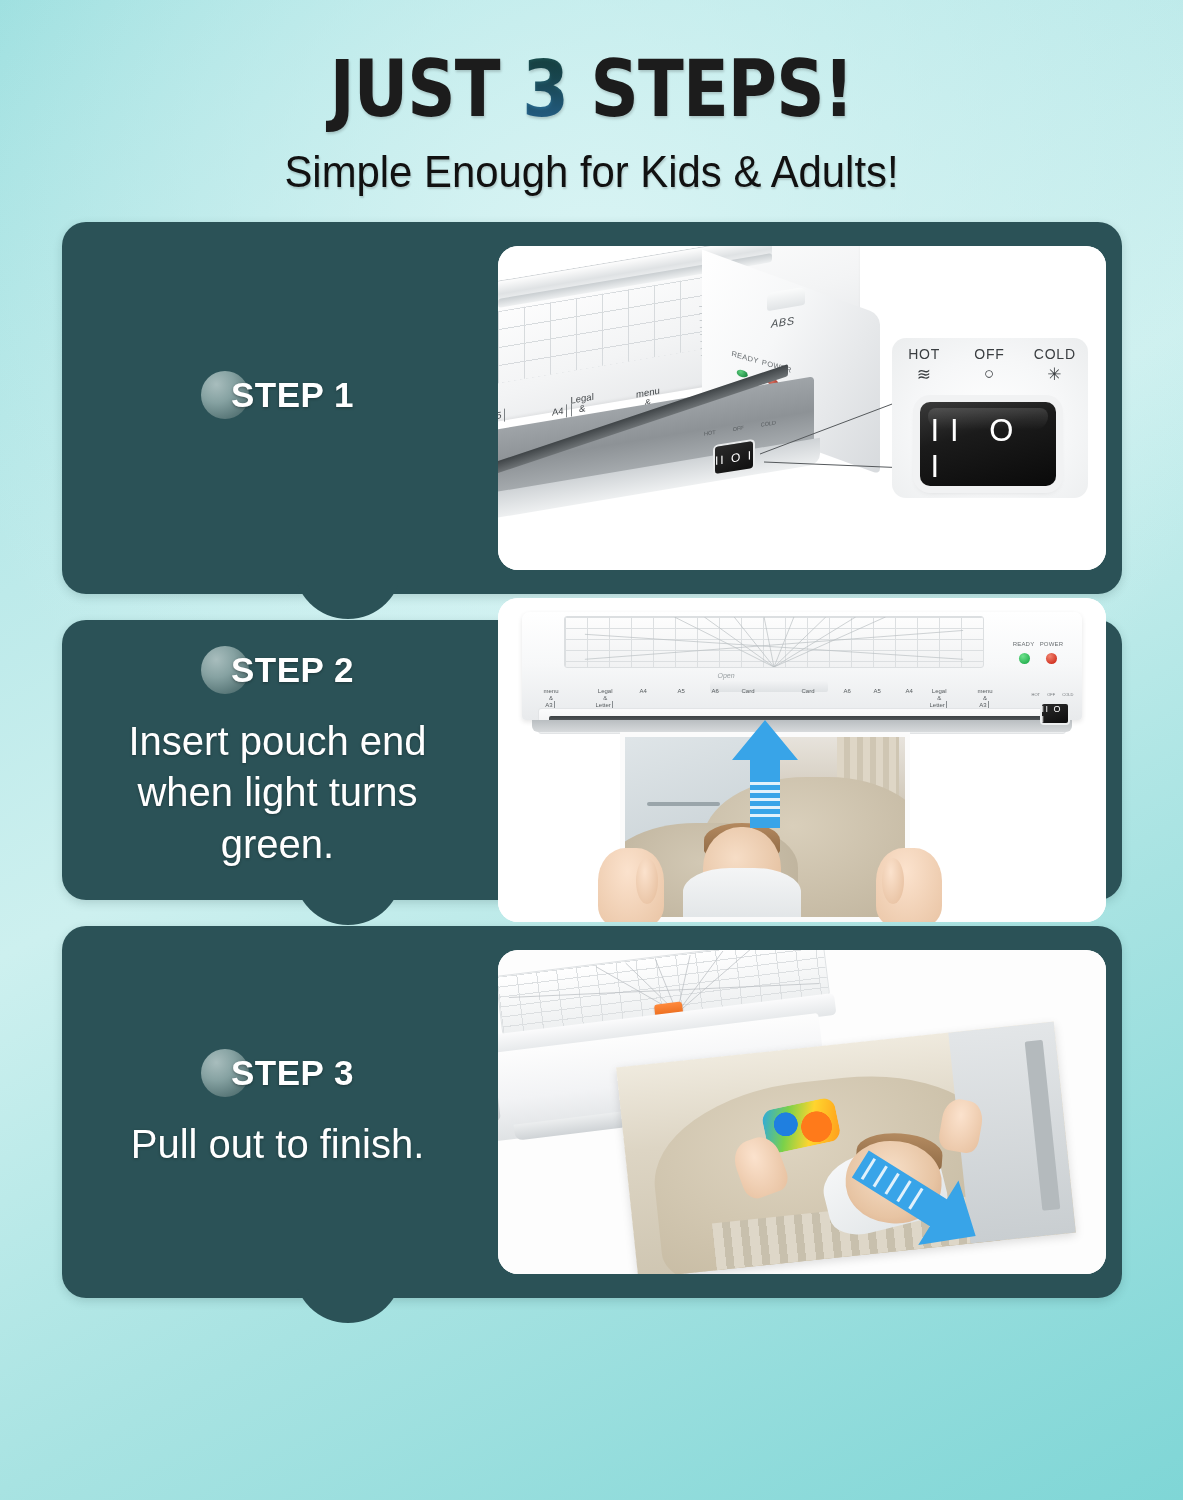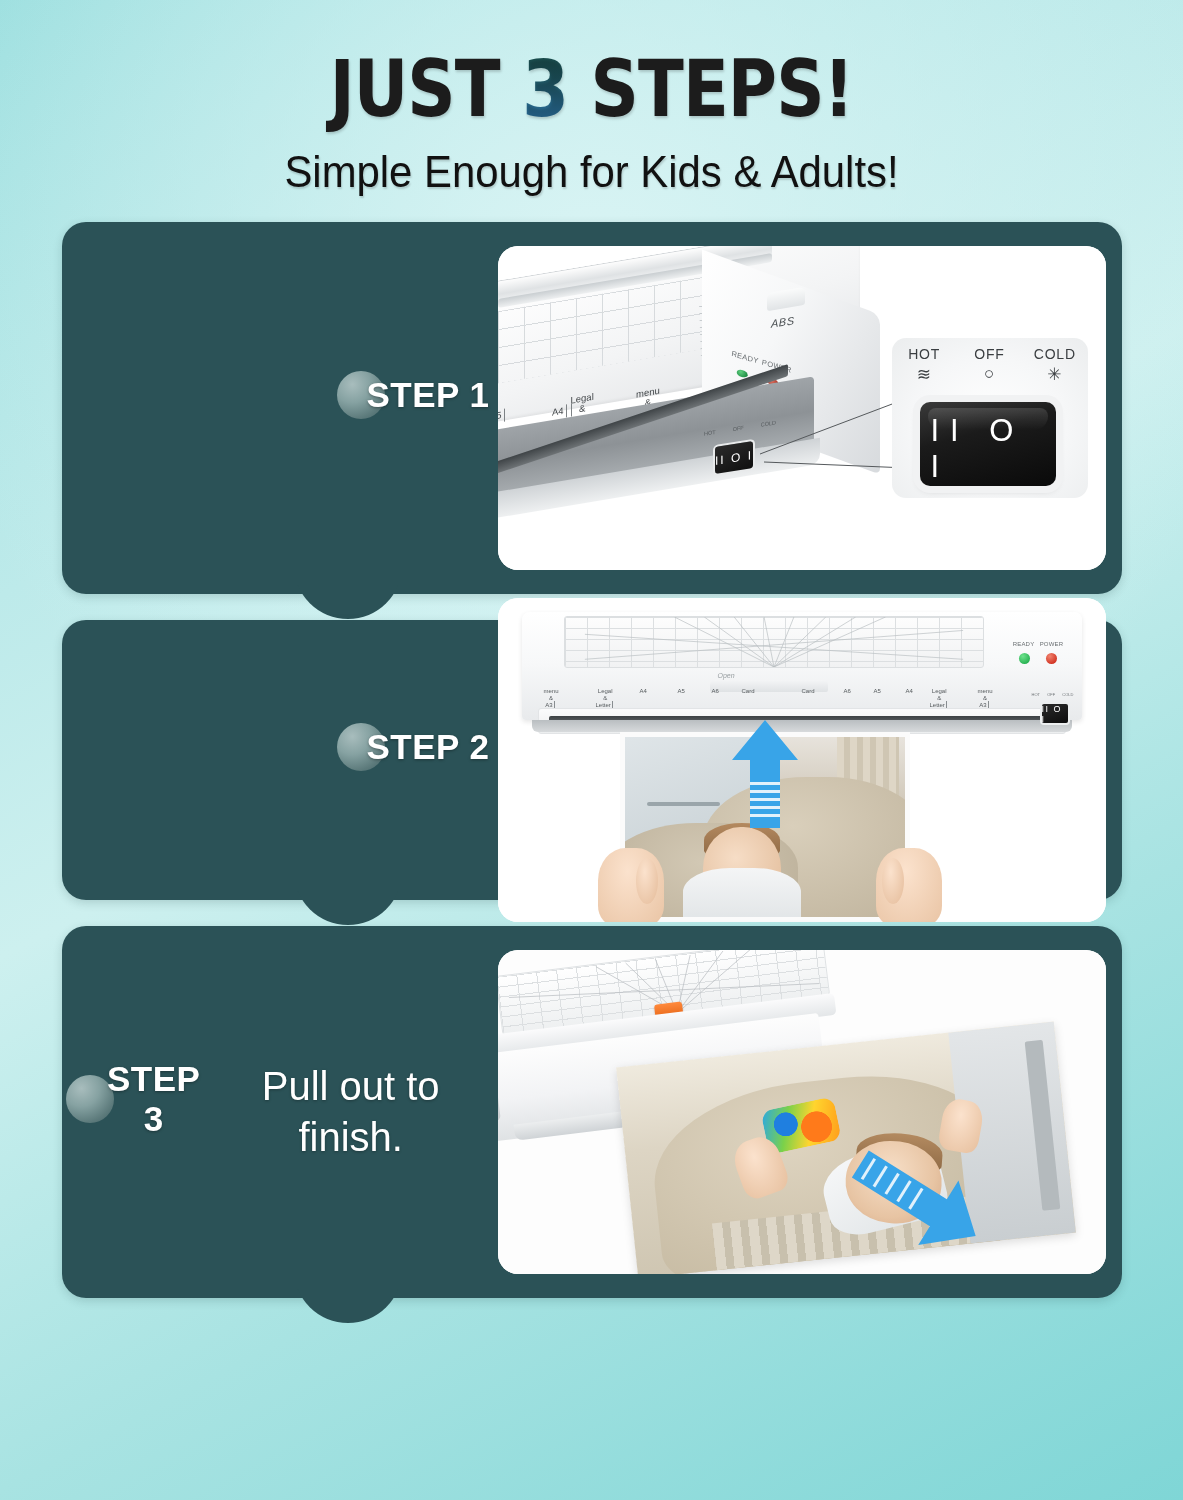--- a/index.html
+++ b/index.html
@@ -84,23 +84,23 @@
   }
 
   
   .card-text {
     width:436px;
     padding-left:4px;
     padding-right:8px;
     text-align:center;
     color:#ffffff;
     display:flex;
-    flex-direction:row;
+    flex-direction:column;
     align-items:center;
-    justify-content:flex-end;
+    justify-content:center;
   }
 
   .step-row {
     position:relative;
     display:inline-block;
     padding-left:30px;
     margin-bottom:26px;
   }
   .step-dot {
     position:absolute;
@@ -646,20 +646,21 @@
   </div>
 
   <div class="card card-2">
     <div class="card-tail"></div>
 
     <div class="card-text">
       <div class="step-row">
         <span class="step-dot"></span>
         <span class="step-label">STEP 2</span>
       </div>
+      <div class="step-desc">Insert pouch end when light turns green.</div>
     </div>
 
     <div class="card-photo">
       <div class="s2">
 
         <div class="s2-machine">
           <div class="s2-lid">
             <div class="s2-lid-grid"></div>
             <svg class="s2-fan" viewBox="0 0 420 52" preserveAspectRatio="none">
               <g stroke="#b9bec1" stroke-width="0.7" fill="none">

